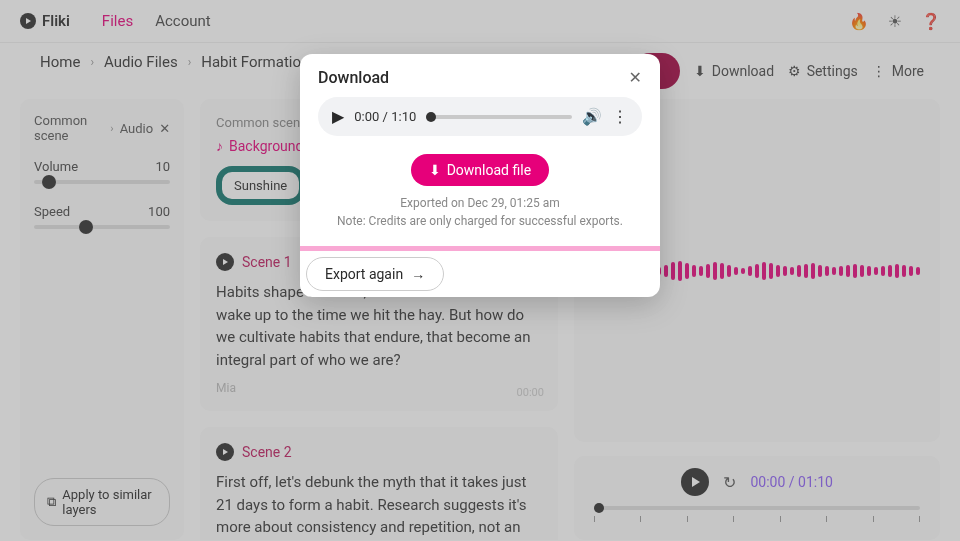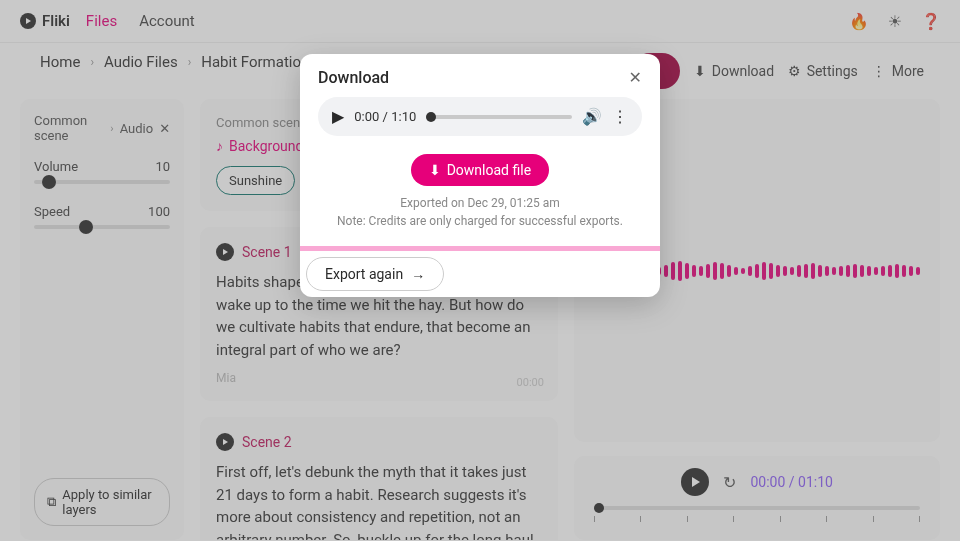--- a/index.html
+++ b/index.html
@@ -1,21 +1,21 @@
 <!DOCTYPE html>
 <html><head>
 <meta charset="utf-8">
 <style>
 * { margin: 0; padding: 0; box-sizing: border-box; font-family: -apple-system, BlinkMacSystemFont, "Segoe UI", Roboto, sans-serif; }
 body { width: 960px; height: 541px; overflow: hidden; background: #fff; color: #2a2a2a; position: relative; }
 .topbar { display: flex; align-items: center; padding: 12px 20px; border-bottom: 1px solid #eee; }
 .brand { display: flex; align-items: center; gap: 6px; font-weight: 600; font-size: 15px; }
 .brand-icon { width: 16px; height: 16px; border-radius: 50%; background: #2a2a2a; display: flex; align-items: center; justify-content: center; }
 .brand-icon::after { content: ''; width: 0; height: 0; border-left: 5px solid #fff; border-top: 3px solid transparent; border-bottom: 3px solid transparent; margin-left: 1px; }
-.nav { display: flex; gap: 22px; margin-left: 16px; font-size: 15px; }
+.nav { display: flex; gap: 22px; margin-left: 32px; font-size: 15px; }
 .nav-item { color: #444; cursor: pointer; }
 .nav-item.active { color: #e6007a; }
 .topbar-right { margin-left: auto; display: flex; gap: 18px; align-items: center; }
 .top-icon { width: 18px; height: 18px; display: flex; align-items: center; justify-content: center; font-size: 16px; color: #555; }
 
 .breadcrumb-bar { display: flex; align-items: flex-start; padding: 10px 36px 10px 40px; gap: 10px; }
 .bc { display: flex; align-items: center; gap: 10px; font-size: 15px; color: #333; }
 .bc-sep { color: #999; font-size: 12px; }
 .bc-right { margin-left: auto; display: flex; gap: 14px; align-items: center; }
 .btn-download-top { background: #a3003f; color: #fff; padding: 10px 18px; border-radius: 22px; font-size: 14px; display: flex; align-items: center; gap: 6px; }
@@ -28,21 +28,21 @@
 .prop-label { display: flex; justify-content: space-between; font-size: 13px; color: #444; margin-bottom: 6px; }
 .slider-track { height: 4px; background: #ddd; border-radius: 2px; position: relative; margin-bottom: 20px; }
 .slider-track::after { content:''; position:absolute; width: 14px; height:14px; background: #2a2a2a; border-radius:50%; top: -5px; }
 .slider-track.s1::after { left: 6%; }
 .slider-track.s2::after { left: 33%; }
 .btn-apply { margin-top: auto; border: 1px solid #ccc; border-radius: 20px; padding: 8px 12px; font-size: 13px; display: flex; align-items: center; gap: 6px; cursor: pointer; }
 
 .mid-panel { width: 400px; display: flex; flex-direction: column; gap: 16px; overflow-y: auto; }
 .card { background: #fafafa; border-radius: 10px; padding: 16px; position: relative; }
 .bg-music { color: #e6007a; font-size: 14px; display: flex; align-items: center; gap: 6px; margin-bottom: 12px; }
-.tag { display: inline-block; border: 1px solid #0f766e; background: #fff; border-radius: 16px; padding: 6px 12px; font-size: 13px; }
+.tag { display: inline-block; border: 6px solid #0f766e; background: #fff; border-radius: 16px; padding: 6px 12px; font-size: 13px; }
 .scene-head { display: flex; align-items: center; gap: 8px; margin-bottom: 10px; }
 .play-dot { width: 18px; height: 18px; border-radius: 50%; background: #2a2a2a; display: flex; align-items: center; justify-content: center; }
 .play-dot::after { content:''; width:0; height:0; border-left:5px solid #fff; border-top:3px solid transparent; border-bottom:3px solid transparent; margin-left:1px; }
 .scene-title { font-size: 14px; color: #be185d; }
 .scene-text { font-size: 15px; line-height: 1.5; color: #333; margin-bottom: 10px; }
 .mia { font-size: 12px; color: #bbb; }
 .time { position: absolute; bottom: 12px; right: 14px; font-size: 11px; color: #ccc; }
 
 .right-panel { flex: 1; display: flex; flex-direction: column; gap: 14px; }
 .wave-card { flex: 1; background: #fafafa; border-radius: 10px; display: flex; align-items: center; justify-content: center; padding: 0 20px; }

